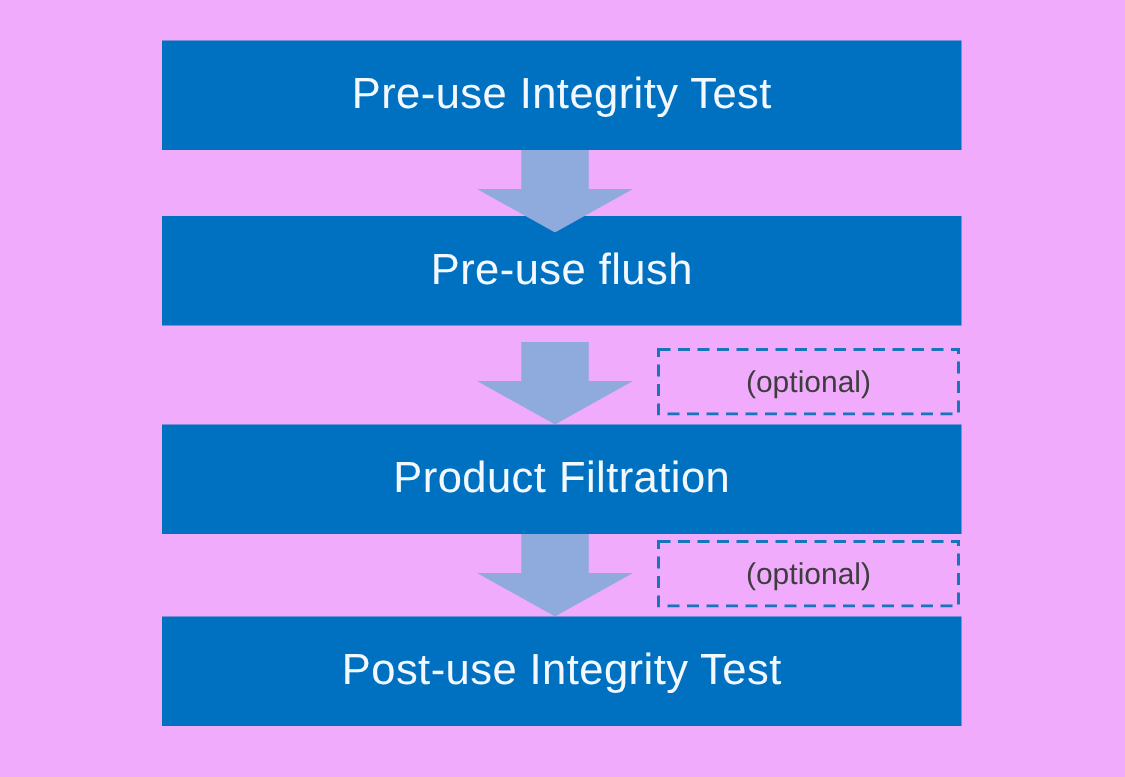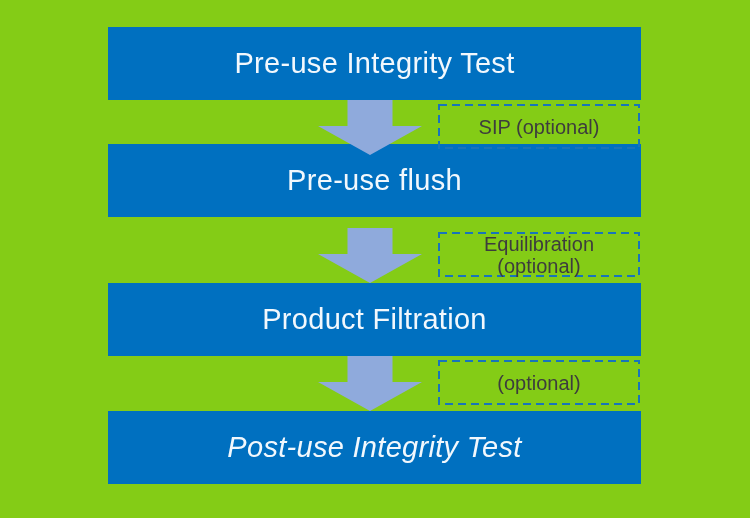--- a/index.html
+++ b/index.html
@@ -5,21 +5,21 @@
   html, body {
     margin: 0;
     padding: 0;
     background: #ffffff;
     font-family: "Liberation Sans", sans-serif;
   }
   .canvas {
     position: relative;
     width: 750px;
     height: 518px;
-    background: #84cc16;
+    background: #f0abfc;
     overflow: hidden;
   }
   
   .step {
     position: absolute;
     left: 108px;
     width: 533px;
     height: 73px;
     background: var(--box-fill, #0070C0);
     color: var(--box-text, #f2f8fd);
@@ -27,21 +27,21 @@
     align-items: center;
     justify-content: center;
     font-size: 29px;
     font-weight: 300;
     letter-spacing: 0.3px;
     white-space: nowrap;
   }
   .step-1 { top: 27px; }
   .step-2 { top: 144px; }
   .step-3 { top: 283px; }
-  .step-4 { top: 411px; font-style: italic; }
+  .step-4 { top: 411px; }
 
   
   .arrow {
     position: absolute;
     left: 318px;
     width: 104px;
     height: 55px;
     color: var(--arrow-fill, #8FAADC);
   }
   .arrow-1 { top: 100px; }
@@ -109,35 +109,26 @@
     <svg viewBox="0 0 104 55" aria-hidden="true">
       <polygon points="29.5,0 74.5,0 74.5,26 104,26 52,55 0,26 29.5,26" fill="currentColor"></polygon>
     </svg>
   </div>
   <div class="arrow arrow-3">
     <svg viewBox="0 0 104 55" aria-hidden="true">
       <polygon points="29.5,0 74.5,0 74.5,26 104,26 52,55 0,26 29.5,26" fill="currentColor"></polygon>
     </svg>
   </div>
 
-  <div class="optional optional-1">
-    <svg class="dash-frame" viewBox="0 0 202 45" aria-hidden="true">
-      <rect x="1" y="1" width="200" height="43" fill="none" stroke="currentColor" stroke-width="2" stroke-dasharray="8 5"></rect>
-    </svg>
-    <div class="opt-label">
-      <span>SIP (optional)</span>
-    </div>
-  </div>
 
   <div class="optional optional-2">
     <svg class="dash-frame" viewBox="0 0 202 45" aria-hidden="true">
       <rect x="1" y="1" width="200" height="43" fill="none" stroke="currentColor" stroke-width="2" stroke-dasharray="8 5"></rect>
     </svg>
     <div class="opt-label">
-      <span>Equilibration</span>
       <span>(optional)</span>
     </div>
   </div>
 
   <div class="optional optional-3">
     <svg class="dash-frame" viewBox="0 0 202 45" aria-hidden="true">
       <rect x="1" y="1" width="200" height="43" fill="none" stroke="currentColor" stroke-width="2" stroke-dasharray="8 5"></rect>
     </svg>
     <div class="opt-label">
       <span>(optional)</span>

